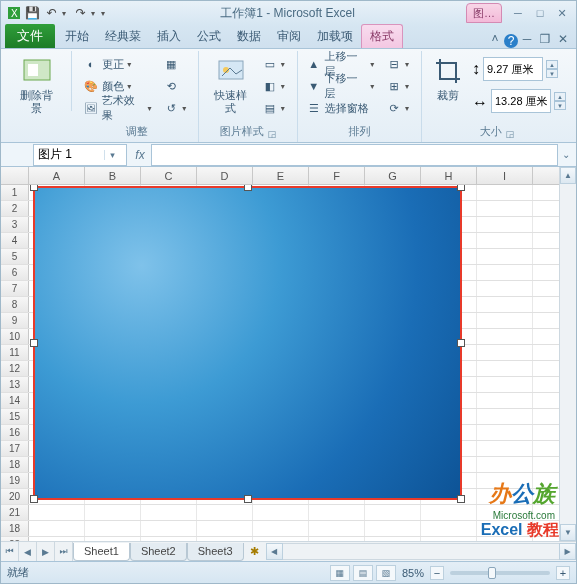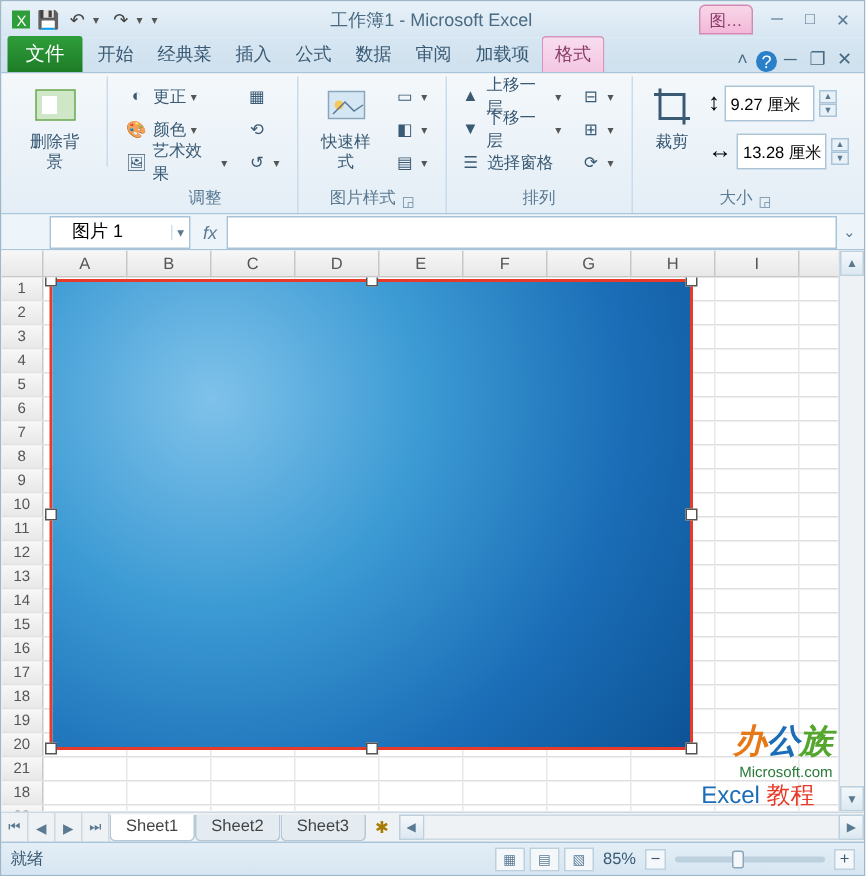--- a/index.html
+++ b/index.html
@@ -37,21 +37,21 @@
   .smrow .sic { width: 16px; height: 16px; display: inline-flex; align-items: center; justify-content: center; }
   .col { display: flex; flex-direction: column; gap: 0; }
   .spin { display: flex; align-items: center; gap: 3px; }
   .spin input { width: 60px; height: 24px; font-size: 11px; border: 1px solid #a9c4d8; background: #fff; padding: 0 3px; }
   .spinbtns { display: flex; flex-direction: column; }
   .spinbtns span { width: 12px; height: 9px; background: #e8f1f8; border: 1px solid #a9c4d8; font-size: 6px; display: flex; align-items: center; justify-content: center; color: #5a7a92; }
 
   
   .fxbar { height: 24px; border-bottom: 1px solid #a9c4d8; display: flex; align-items: center; background: #eef5fa; }
   .namebox { width: 94px; height: 22px; border: 1px solid #a9c4d8; background: #fff; display: flex; align-items: center; margin: 0 2px 0 32px; }
-  .namebox input { border: none; width: 70px; font-size: 12px; padding: 0 4px; outline: none; margin-left: 10px; }
+  .namebox input { border: none; width: 70px; font-size: 12px; padding: 0 4px; outline: none; }
   .namebox .dd2 { width: 16px; text-align: center; color: #5a7a92; font-size: 9px; border-left: 1px solid #d0e0ec; }
   .fx-icon { width: 22px; text-align: center; font-style: italic; color: #5a7a92; font-size: 12px; }
   .fx-input { flex: 1; border: 1px solid #a9c4d8; height: 22px; background: #fff; margin-right: 4px; }
   .fx-expand { width: 14px; color: #5a7a92; font-size: 10px; }
 
   
   .sheet-wrap { flex: 1; display: flex; overflow: hidden; background: #fff; }
   .grid { flex: 1; display: flex; flex-direction: column; overflow: hidden; position: relative; }
   .colhdrs { display: flex; height: 18px; border-bottom: 1px solid #c8c8c8; background: linear-gradient(#f7f7f7,#e8e8e8); }
   .corner { width: 28px; border-right: 1px solid #c8c8c8; background: linear-gradient(#f7f7f7,#e8e8e8); }
@@ -69,21 +69,21 @@
   .pic-img { width: 100%; height: 100%; background: radial-gradient(circle at 25% 25%, #7fc2ea 0%, #3d9bd4 35%, #1a6db6 70%, #0d5396 100%); }
   .handle { position: absolute; width: 8px; height: 8px; background: #fff; border: 1px solid #555; }
   .h-tl { left: -5px; top: -5px; } .h-tm { left: 50%; margin-left: -4px; top: -5px; } .h-tr { right: -5px; top: -5px; }
   .h-ml { left: -5px; top: 50%; margin-top: -4px; } .h-mr { right: -5px; top: 50%; margin-top: -4px; }
   .h-bl { left: -5px; bottom: -5px; } .h-bm { left: 50%; margin-left: -4px; bottom: -5px; } .h-br { right: -5px; bottom: -5px; }
 
   
   .wm1 { position: absolute; right: 4px; bottom: 32px; font-size: 22px; font-weight: bold; font-style: italic; pointer-events: none; }
   .wm1 .a { color: #e67817; } .wm1 .b { color: #1a6db6; } .wm1 .c { color: #55a62f; }
   .wm1a { position: absolute; right: 4px; bottom: 20px; font-size: 10px; color: #2a7a3a; pointer-events: none; }
-  .wm2 { position: absolute; right: 16px; bottom: 0px; font-size: 16px; font-weight: normal; pointer-events: none; text-align: right; }
+  .wm2 { position: absolute; right: 0; bottom: 0px; font-size: 16px; font-weight: bold; pointer-events: none; text-align: right; }
   .wm2 .d { color: #1a6db6; } .wm2 .e { color: #e83a2a; }
 
   
   .tabsrow { height: 20px; display: flex; align-items: stretch; background: #eef2f5; border-top: 1px solid #cdd8e0; }
   .navbtns { display: flex; }
   .navbtns span { width: 18px; border-right: 1px solid #cdd8e0; display: flex; align-items: center; justify-content: center; font-size: 9px; color: #5a7a92; }
   .sheet-tab { padding: 2px 10px; font-size: 11px; background: #fff; border: 1px solid #b8c8d4; border-top: none; margin-top: 1px; border-radius: 0 0 4px 4px; color: #444; }
   .sheet-tab.active { background: #fff; font-weight: normal; }
   .sheet-tab.inactive { background: #e4ecf2; }
   .newsheet { width: 22px; display: flex; align-items: center; justify-content: center; font-size: 11px; color: #a67c00; }

